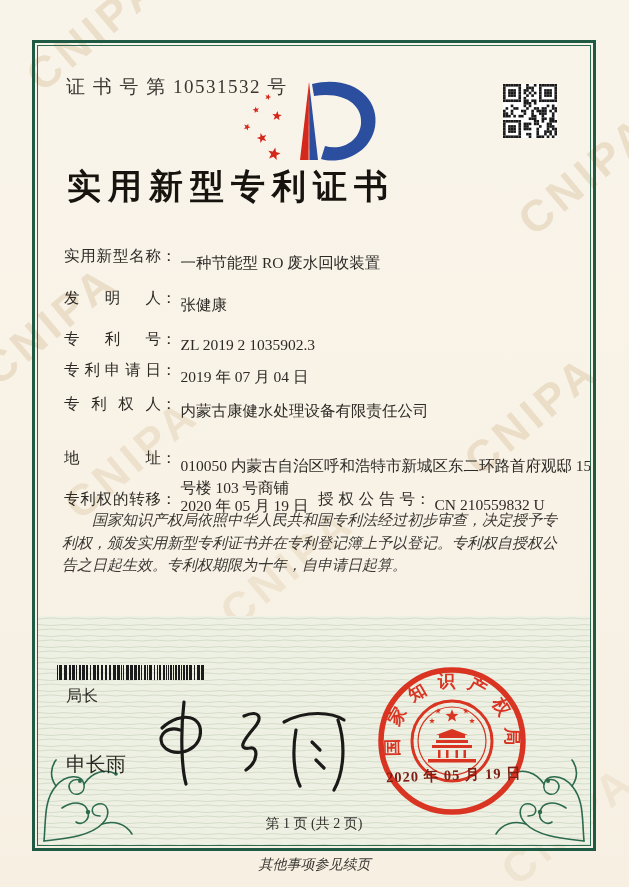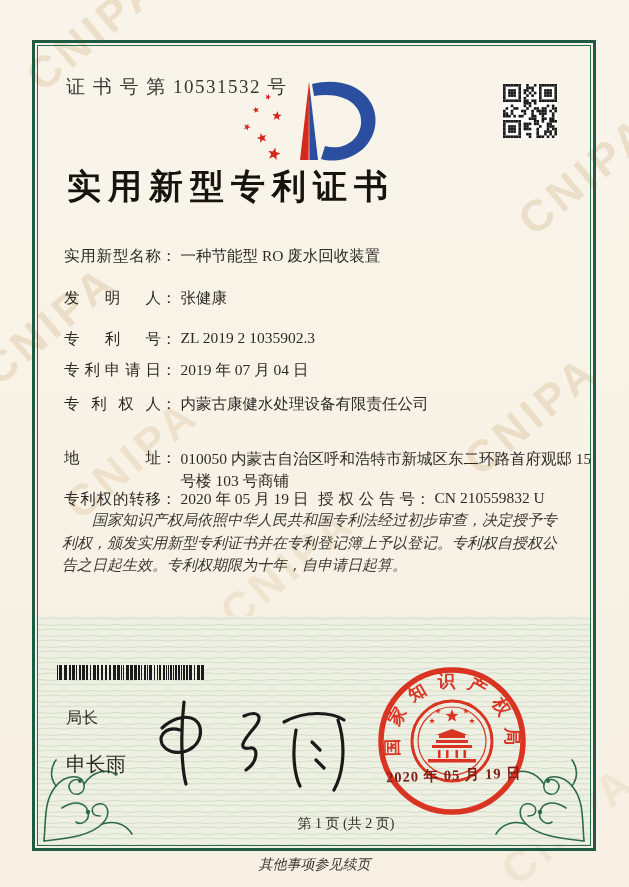--- a/index.html
+++ b/index.html
@@ -22,36 +22,36 @@
   
   .cert-no{position:absolute;left:66px;top:74px;font-size:19px;letter-spacing:1.5px;color:#3a3733;}
   .logo{position:absolute;left:240px;top:72px;}
   .qr{position:absolute;left:503px;top:84px;}
   .title{position:absolute;left:32px;top:164px;width:564px;text-align:left;
          font-size:34px;font-weight:bold;letter-spacing:7px;color:#17140f;padding-left:35px;}
   
   .row{position:absolute;left:64px;font-size:15.5px;color:#2d2a26;white-space:nowrap;}
   .flabel{display:inline-block;width:97px;text-align:justify;text-align-last:justify;vertical-align:top;}
   .colon{display:inline-block;vertical-align:top;}
-  .fvalue{display:inline-block;vertical-align:top;margin-left:4px;}
+  .fvalue{display:inline-block;vertical-align:top;margin-left:4px;margin-top:7px;}
   .fvalue.wrap{white-space:normal;width:424px;line-height:22px;}
   .pair2{position:absolute;left:254px;top:0;}
   
   .paras{position:absolute;left:62px;top:509px;width:506px;font-size:15px;line-height:22.5px;
          font-style:italic;color:#3a3733;}
   .paras p{margin:0;text-indent:2em;}
   
   .barcode{position:absolute;left:57px;top:665px;}
-  .sig-title{position:absolute;left:66px;top:708px;font-size:16px;color:#2d2a26;font-family:Liberation Mono, monospace;}
+  .sig-title{position:absolute;left:66px;top:686px;font-size:16px;color:#2d2a26;font-family:Liberation Mono, monospace;}
   .sig-name{position:absolute;left:66px;top:751px;font-size:20px;color:#2d2a26;}
   .signature{position:absolute;left:146px;top:686px;}
   .seal{position:absolute;left:372px;top:661px;opacity:.95;}
   .seal-date{position:absolute;left:386px;top:766px;font-size:14.5px;letter-spacing:1px;
              color:#7e1d13;transform:rotate(-2deg);font-weight:bold;}
-  .page-info{position:absolute;left:32px;top:815px;width:564px;text-align:center;font-size:14px;color:#33302c;padding-left:32px;}
+  .page-info{position:absolute;left:32px;top:815px;width:564px;text-align:center;font-size:14px;color:#33302c;}
   .footer-note{position:absolute;left:0;top:856px;width:629px;text-align:center;
                font-size:14px;font-style:italic;color:#3a3733;}
 </style>
 </head>
 <body>
 
 <div class="page">
 
   <div class="wm" style="left:14px;top:6px">CNIPA</div>
   <div class="wm" style="left:506px;top:150px">CNIPA</div>

